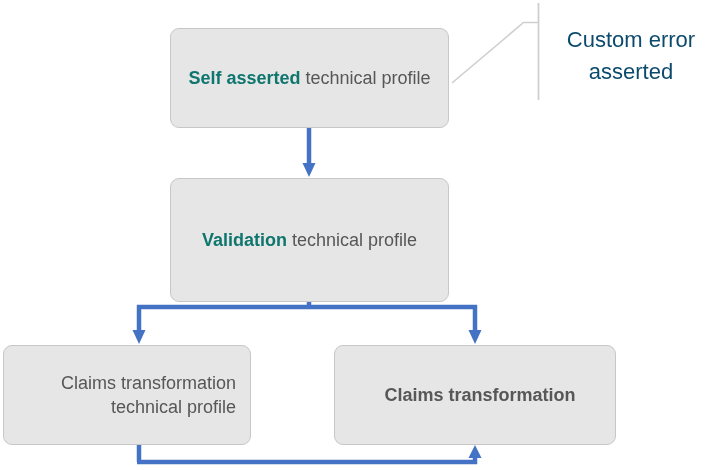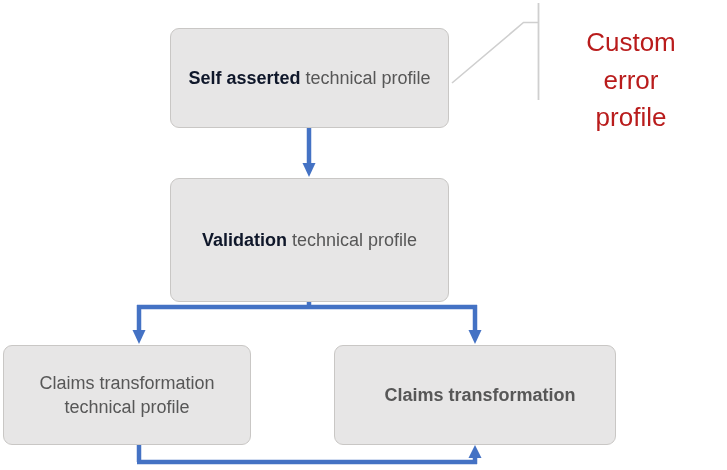--- a/index.html
+++ b/index.html
@@ -24,35 +24,35 @@
     display: flex;
     align-items: center;
     justify-content: center;
     text-align: center;
     color: #575757;
     font-size: 18px;
     line-height: 1.35;
     padding: 4px 14px;
   }
   .node .txt { display: block; }
-  .node b { font-weight: bold; color: #0f172a; }
+  .node b { font-weight: bold; color: #0f766e; }
   #node-self-asserted { left: 170px;  top: 28px;  width: 279px; height: 100px; }
   #node-validation    { left: 170px;  top: 178px; width: 279px; height: 124px; }
-  #node-claims-tp     { left: 3px;    top: 345px; width: 248px; height: 100px; }
+  #node-claims-tp     { left: 3px;    top: 345px; width: 248px; height: 100px; text-align: right; }
   #node-claims-tr     { left: 334px;  top: 345px; width: 282px; height: 100px; padding-left: 24px; }
   #node-claims-tr .txt { font-weight: bold; }
 
   .callout-label {
     position: absolute;
     left: 556px;
     top: 24px;
     width: 150px;
     text-align: center;
-    color: #b91c1c;
-    font-size: 26px;
+    color: #0c4a6e;
+    font-size: 22px;
     line-height: 1.45;
   }
   svg.layer {
     position: absolute;
     left: 0;
     top: 0;
     width: 727px;
     height: 470px;
     pointer-events: none;
   }
@@ -102,16 +102,16 @@
   <div class="node" id="node-claims-tp">
     <span class="txt">Claims transformation technical profile</span>
   </div>
 
   <div class="node" id="node-claims-tr">
     <span class="txt">Claims transformation</span>
   </div>
 
   <div class="callout-label">
     <div>Custom error</div>
-    <div>profile</div>
+    <div>asserted</div>
   </div>
 
 </div>
 
 </body></html>

